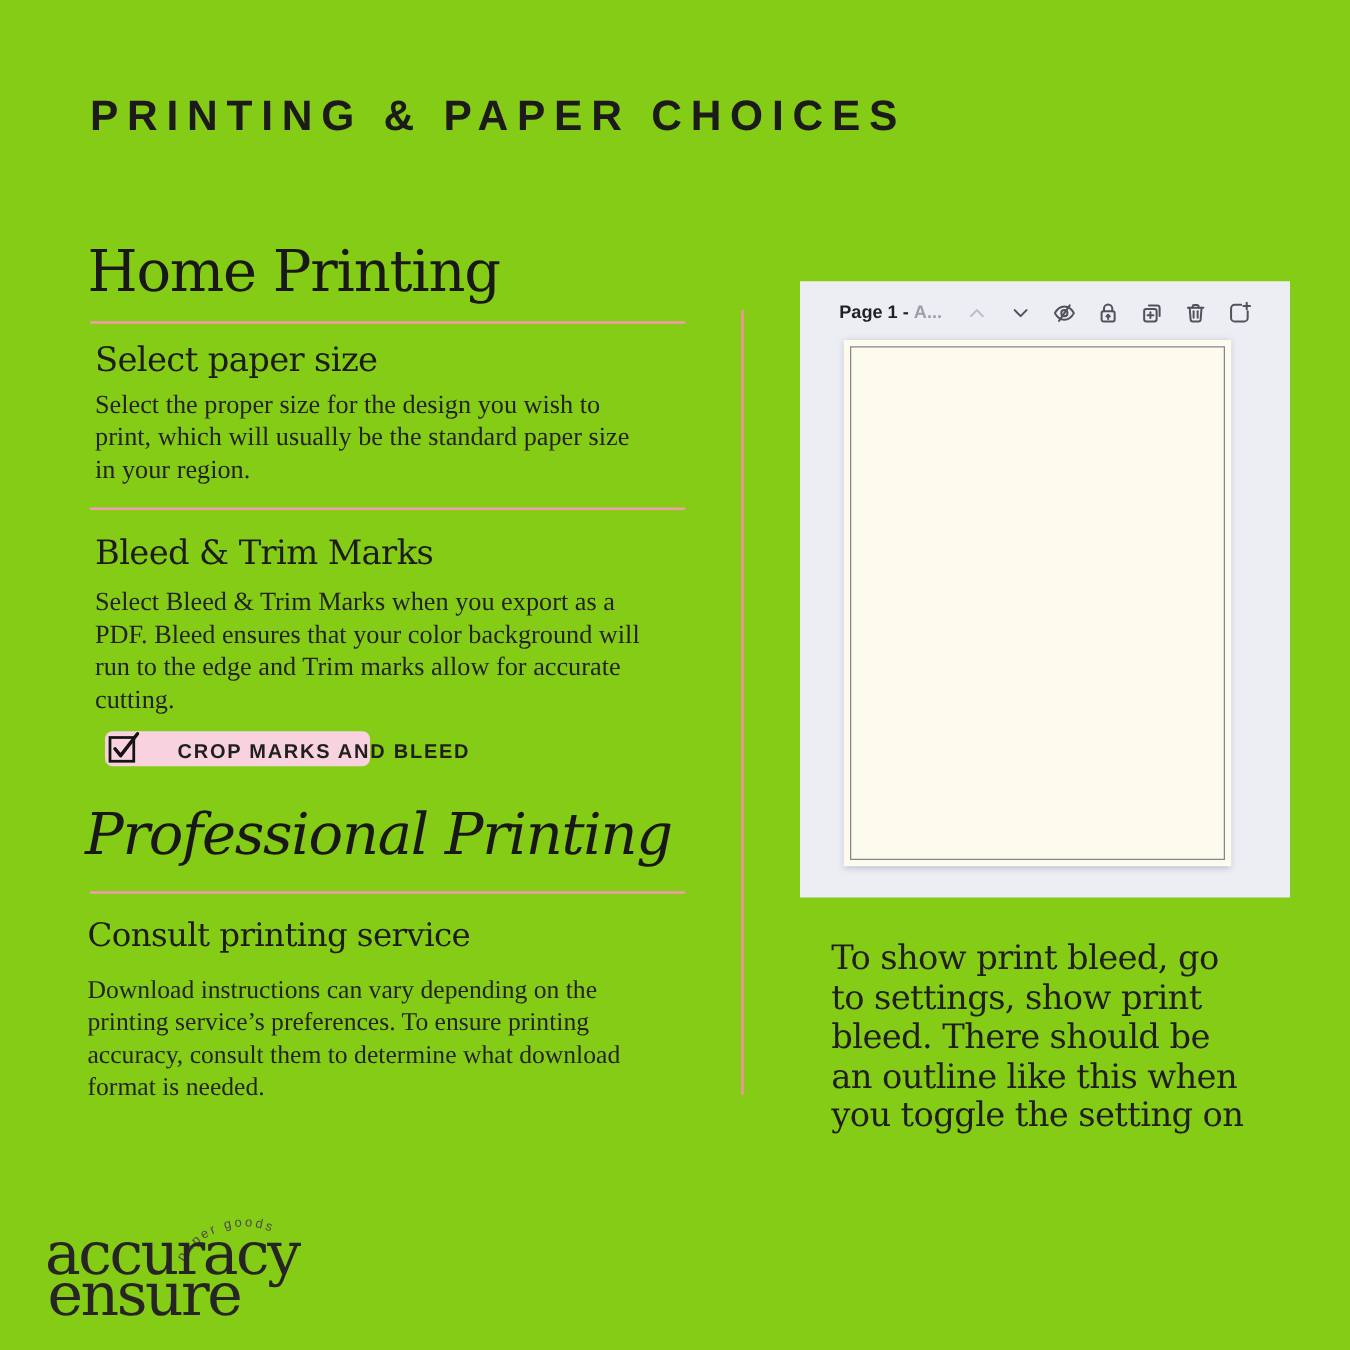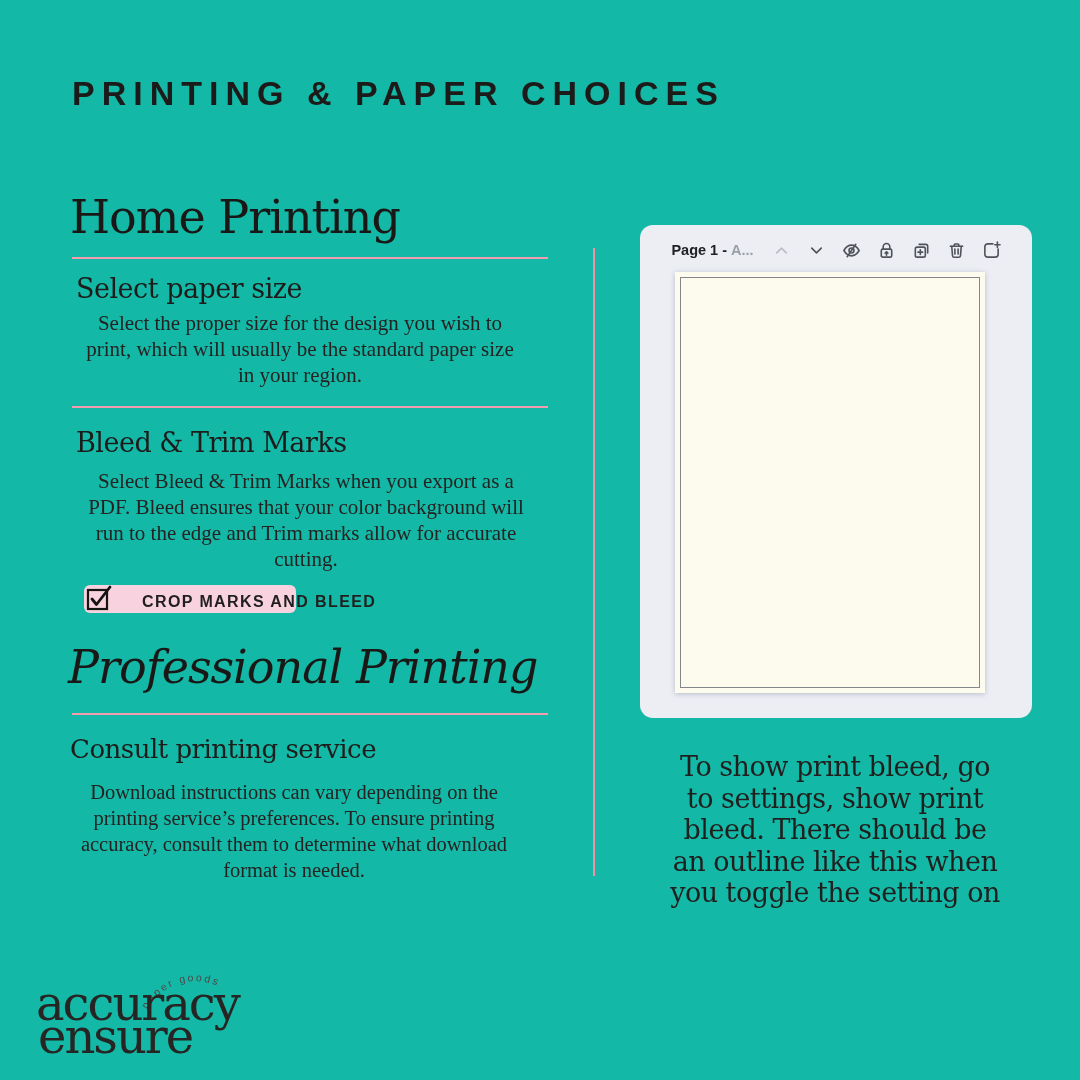--- a/index.html
+++ b/index.html
@@ -1,18 +1,18 @@
 <!DOCTYPE html>
 <html><head>
 <meta charset="utf-8">
 <style>
   * { margin:0; padding:0; box-sizing:border-box; }
   html,body { width:1080px; height:1080px; }
   body { font-family:"Liberation Serif", serif; background:#ece7e3; }
-  .canvas { position:relative; width:1080px; height:1080px; background:#14b8a6; overflow:hidden;text-align:center; }
+  .canvas { position:relative; width:1080px; height:1080px; background:#84cc16; overflow:hidden; }
 
   
   .doc-title {
     position:absolute; left:72px; top:74px;
     font-family:"Liberation Sans", sans-serif;
     font-size:34px; font-weight:600; letter-spacing:7px; color:#1c1b1a;
   }
 
   
   .h-display {
@@ -57,21 +57,20 @@
 
   
   .v-divider {
     position:absolute; left:593px; top:248px; width:2px; height:628px; background:#f291a8;
   }
 
   
   .editor-panel {
     position:absolute; left:640px; top:225px; width:392px; height:493px;
     background:#eceef4;
-    border-radius:13px;
   }
   .editor-toolbar {
     position:absolute; left:0; top:12px; width:100%; height:26px;
     display:flex; align-items:center; justify-content:center; gap:16px;
   }
   .page-label { font-family:"Liberation Sans", sans-serif; font-size:14.5px; white-space:nowrap; margin-right:2px; }
   .page-label .bold { font-weight:700; color:#202126; }
   .page-label .muted { font-weight:600; color:#9aa0a8; }
   .tb-icon { width:19px; height:19px; display:block; cursor:pointer; }
   .tb-icon svg { width:100%; height:100%; display:block; }

